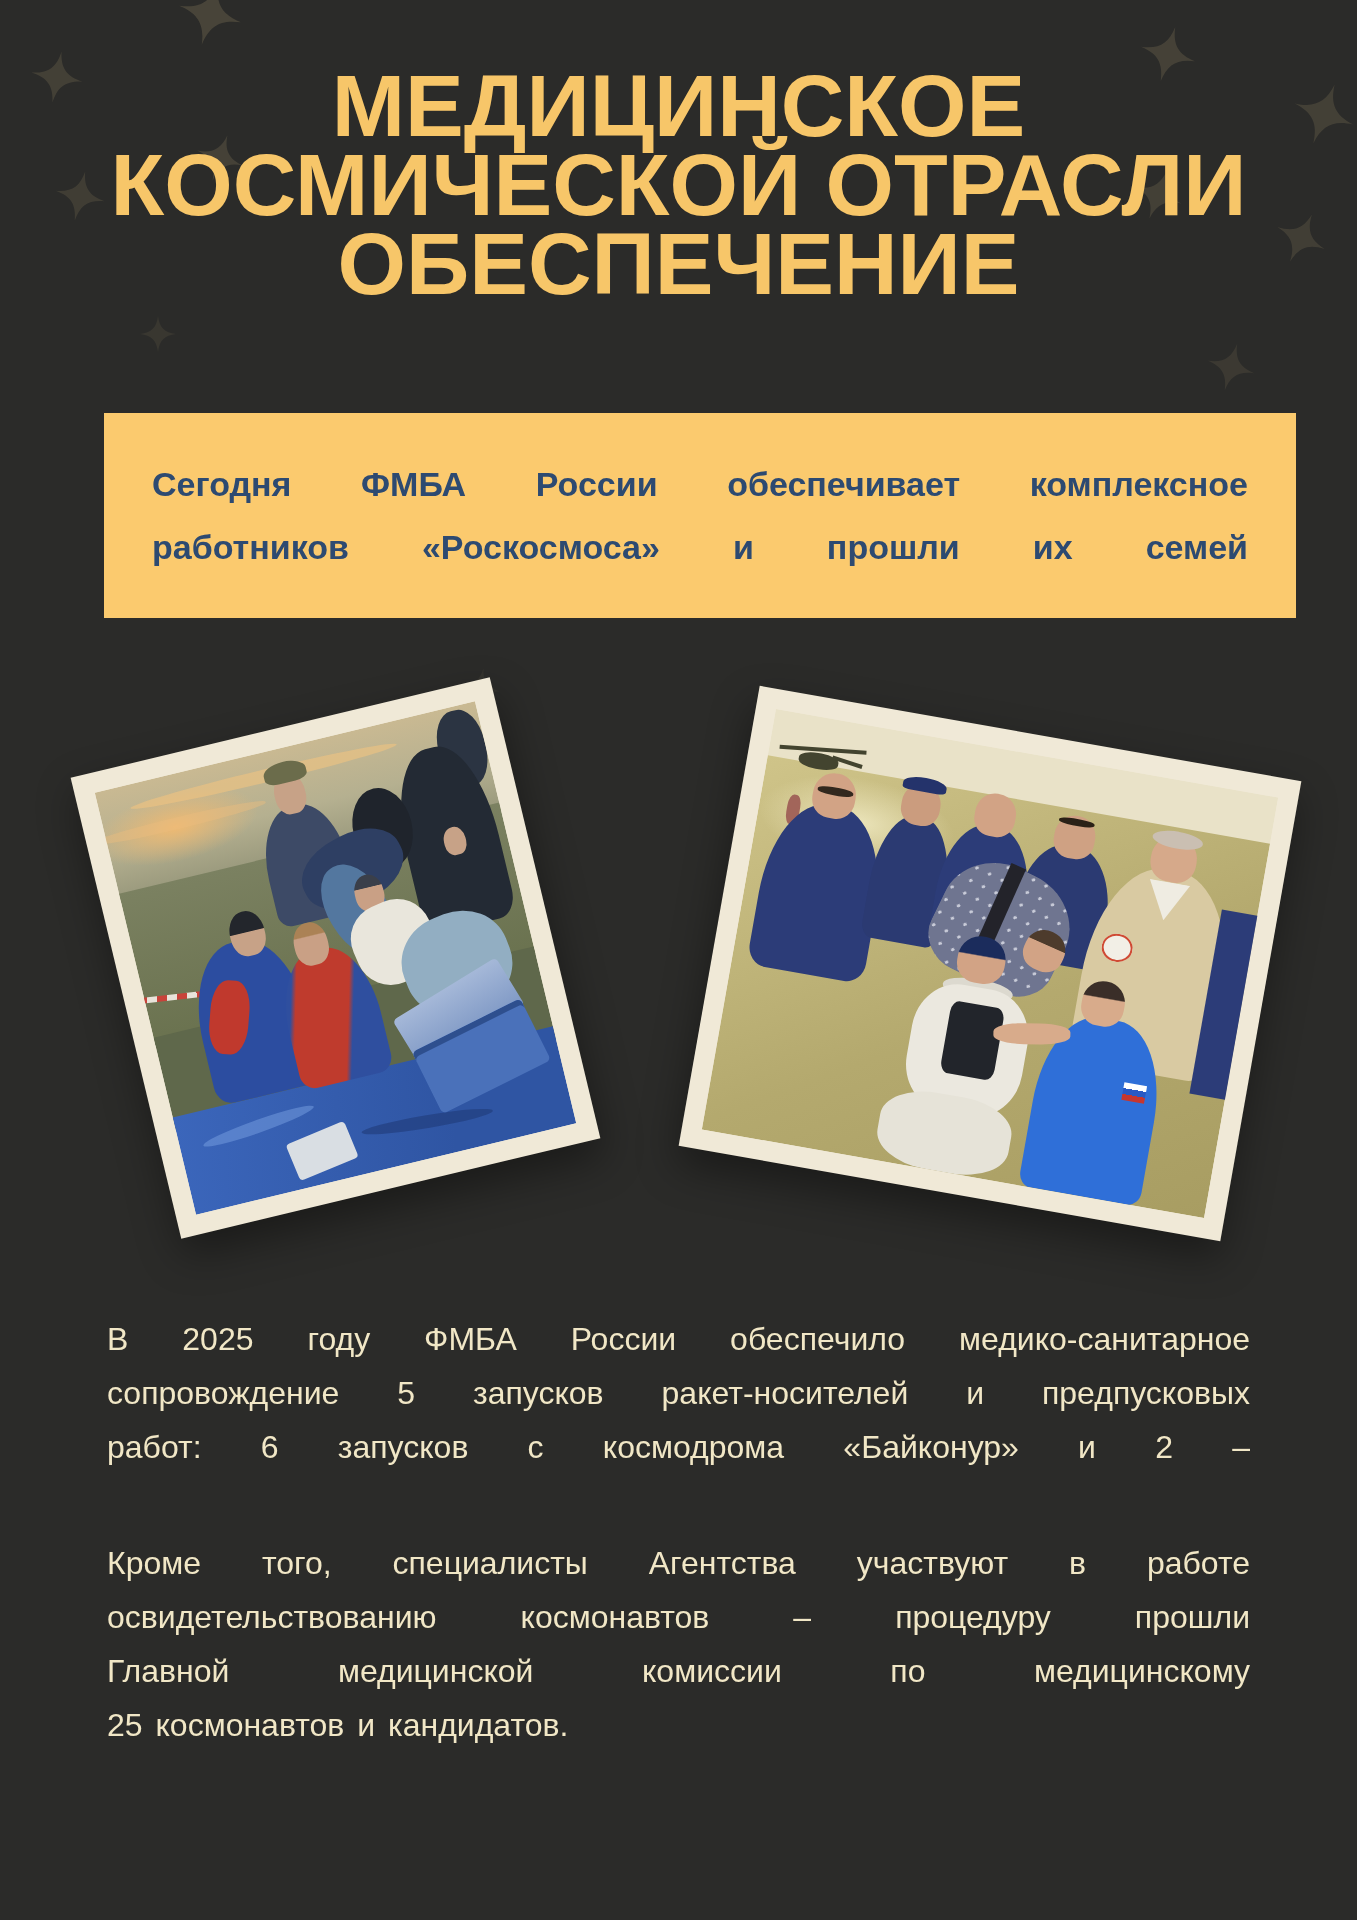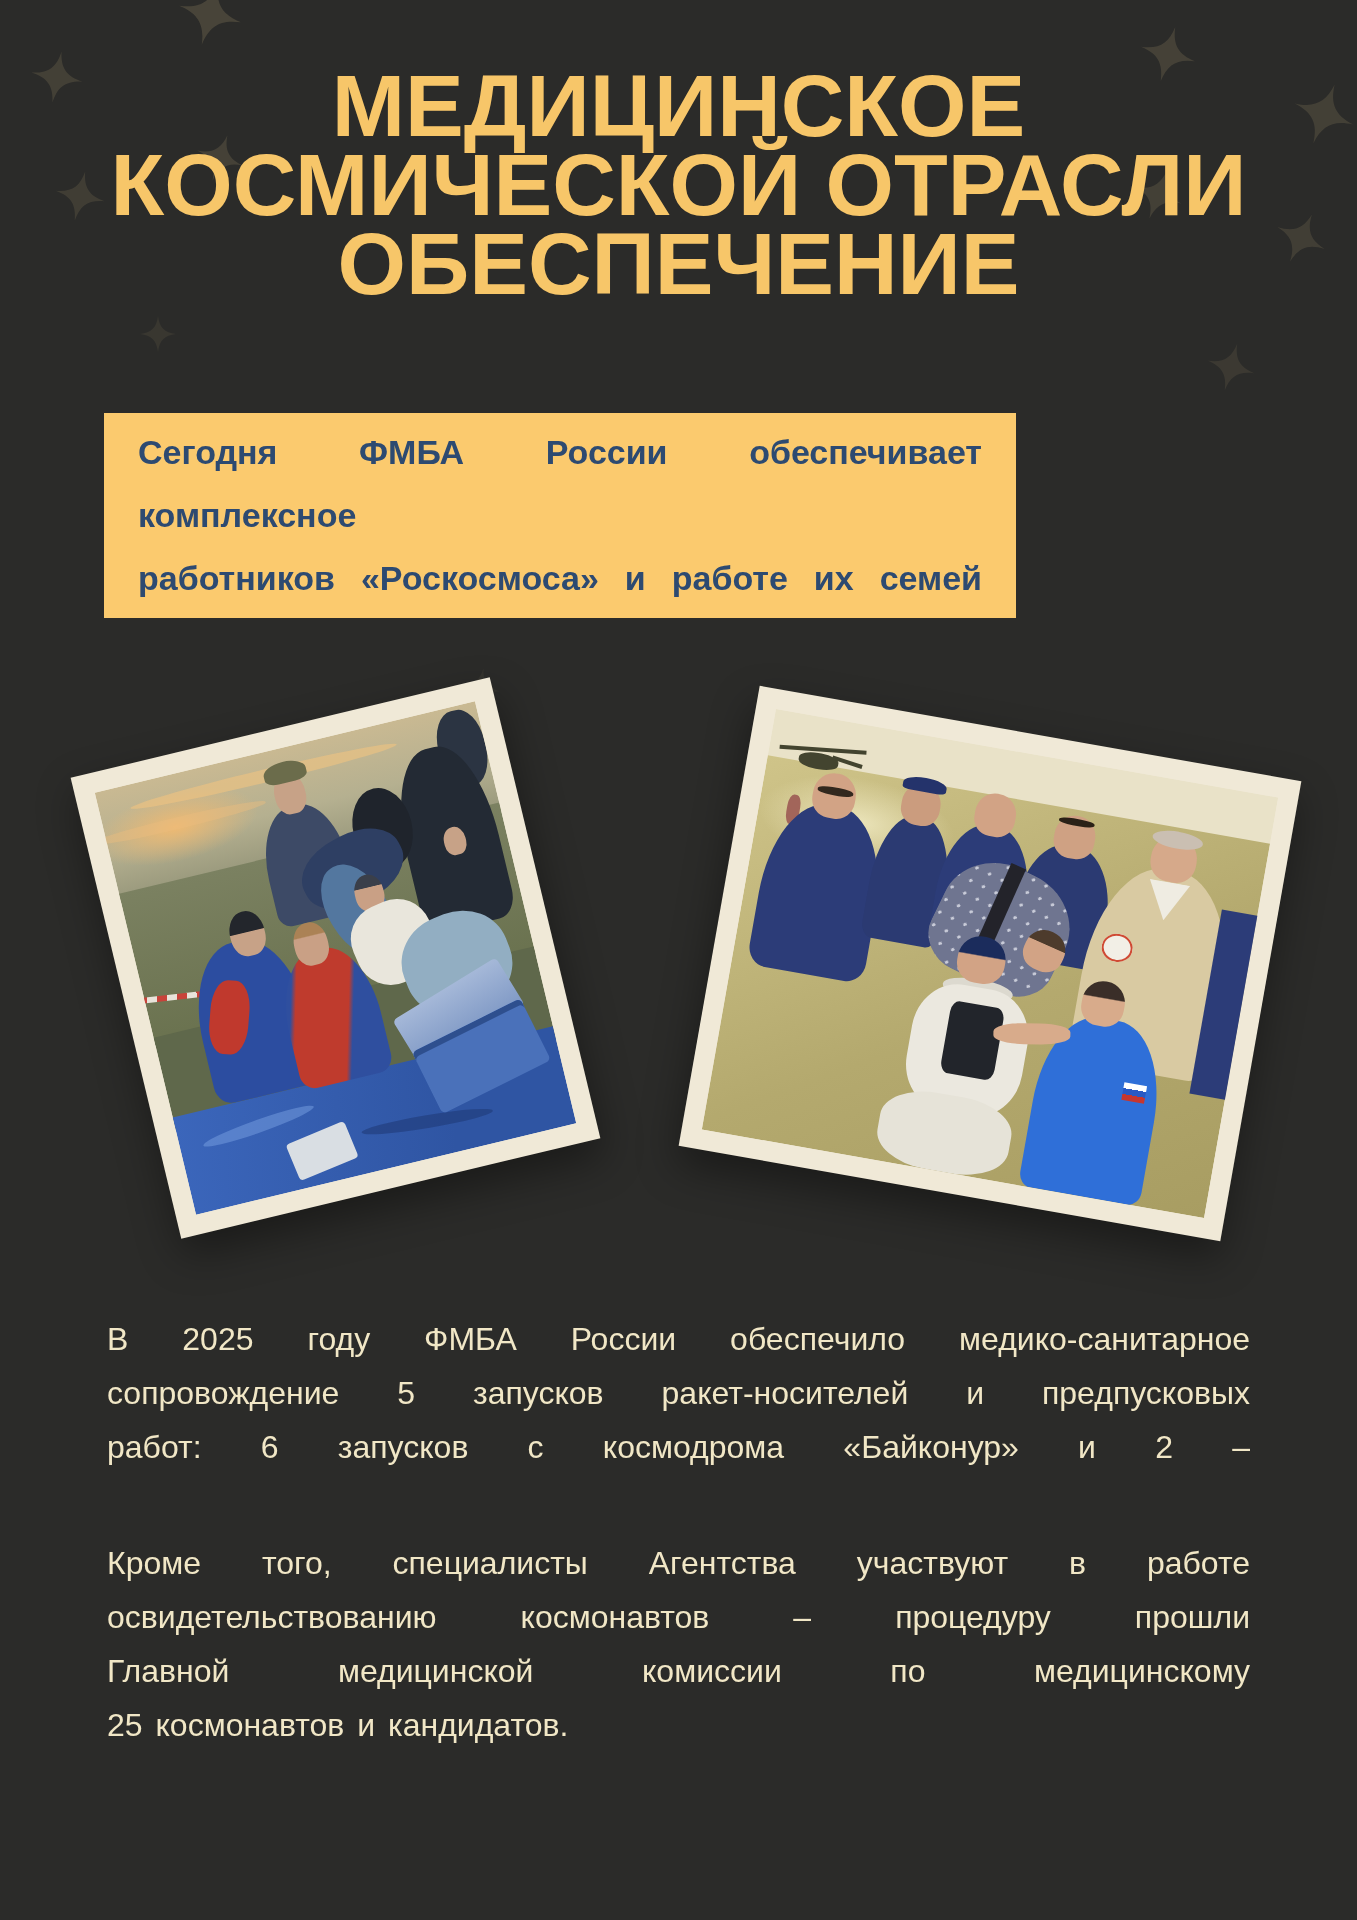--- a/index.html
+++ b/index.html
@@ -13,22 +13,22 @@
 
   
   .sparkle{position:absolute;color:var(--sparkle-color,#4a463a);}
   .sparkle svg{display:block;width:100%;height:100%;}
 
   
   .title{position:absolute;top:66px;left:0;width:100%;text-align:center;
          font-weight:700;font-size:88px;line-height:79px;color:var(--title-color,#f7c669);}
 
   
-  .hbox{position:absolute;left:104px;top:413px;width:912px;height:205px;
-        background:var(--box-bg,#fbca6e);box-sizing:border-box;padding:0 34px;
+  .hbox{position:absolute;left:104px;top:413px;width:1192px;height:205px;
+        background:var(--box-bg,#fbca6e);box-sizing:border-box;padding:0 48px;
         display:flex;flex-direction:column;justify-content:center;
         color:var(--box-text-color,#2d4a71);font-weight:700;font-size:34px;line-height:63px;}
   .jl{text-align:justify;text-align-last:justify;}
   .ll{text-align:left;text-align-last:left;}
 
   
   .body-text{position:absolute;left:107px;top:1312px;width:1143px;
              color:var(--body-text-color,#f1e7c6);font-size:32px;line-height:54px;word-spacing:4px;}
   .para{margin:0 0 62px 0;}
 
@@ -193,21 +193,21 @@
     </div>
 
   <div class="title">
     <div>МЕДИЦИНСКОЕ</div>
     <div>КОСМИЧЕСКОЙ ОТРАСЛИ</div>
     <div>ОБЕСПЕЧЕНИЕ</div>
   </div>
 
   <div class="hbox">
     <div class="jl">Сегодня ФМБА России обеспечивает комплексное</div>
-    <div class="jl">работников «Роскосмоса» и работе их семей</div>
+    <div class="jl">работников «Роскосмоса» и прошли их семей</div>
   </div>
 
   <div class="photo photo-left">
     <div class="scene">
       <div class="ls-sky"></div>
       <div class="ls-glow"></div>
       <div class="ls-cloud1"></div>
       <div class="ls-cloud2"></div>
       <div class="ls-land"></div>
       <div class="ls-grass"></div>

